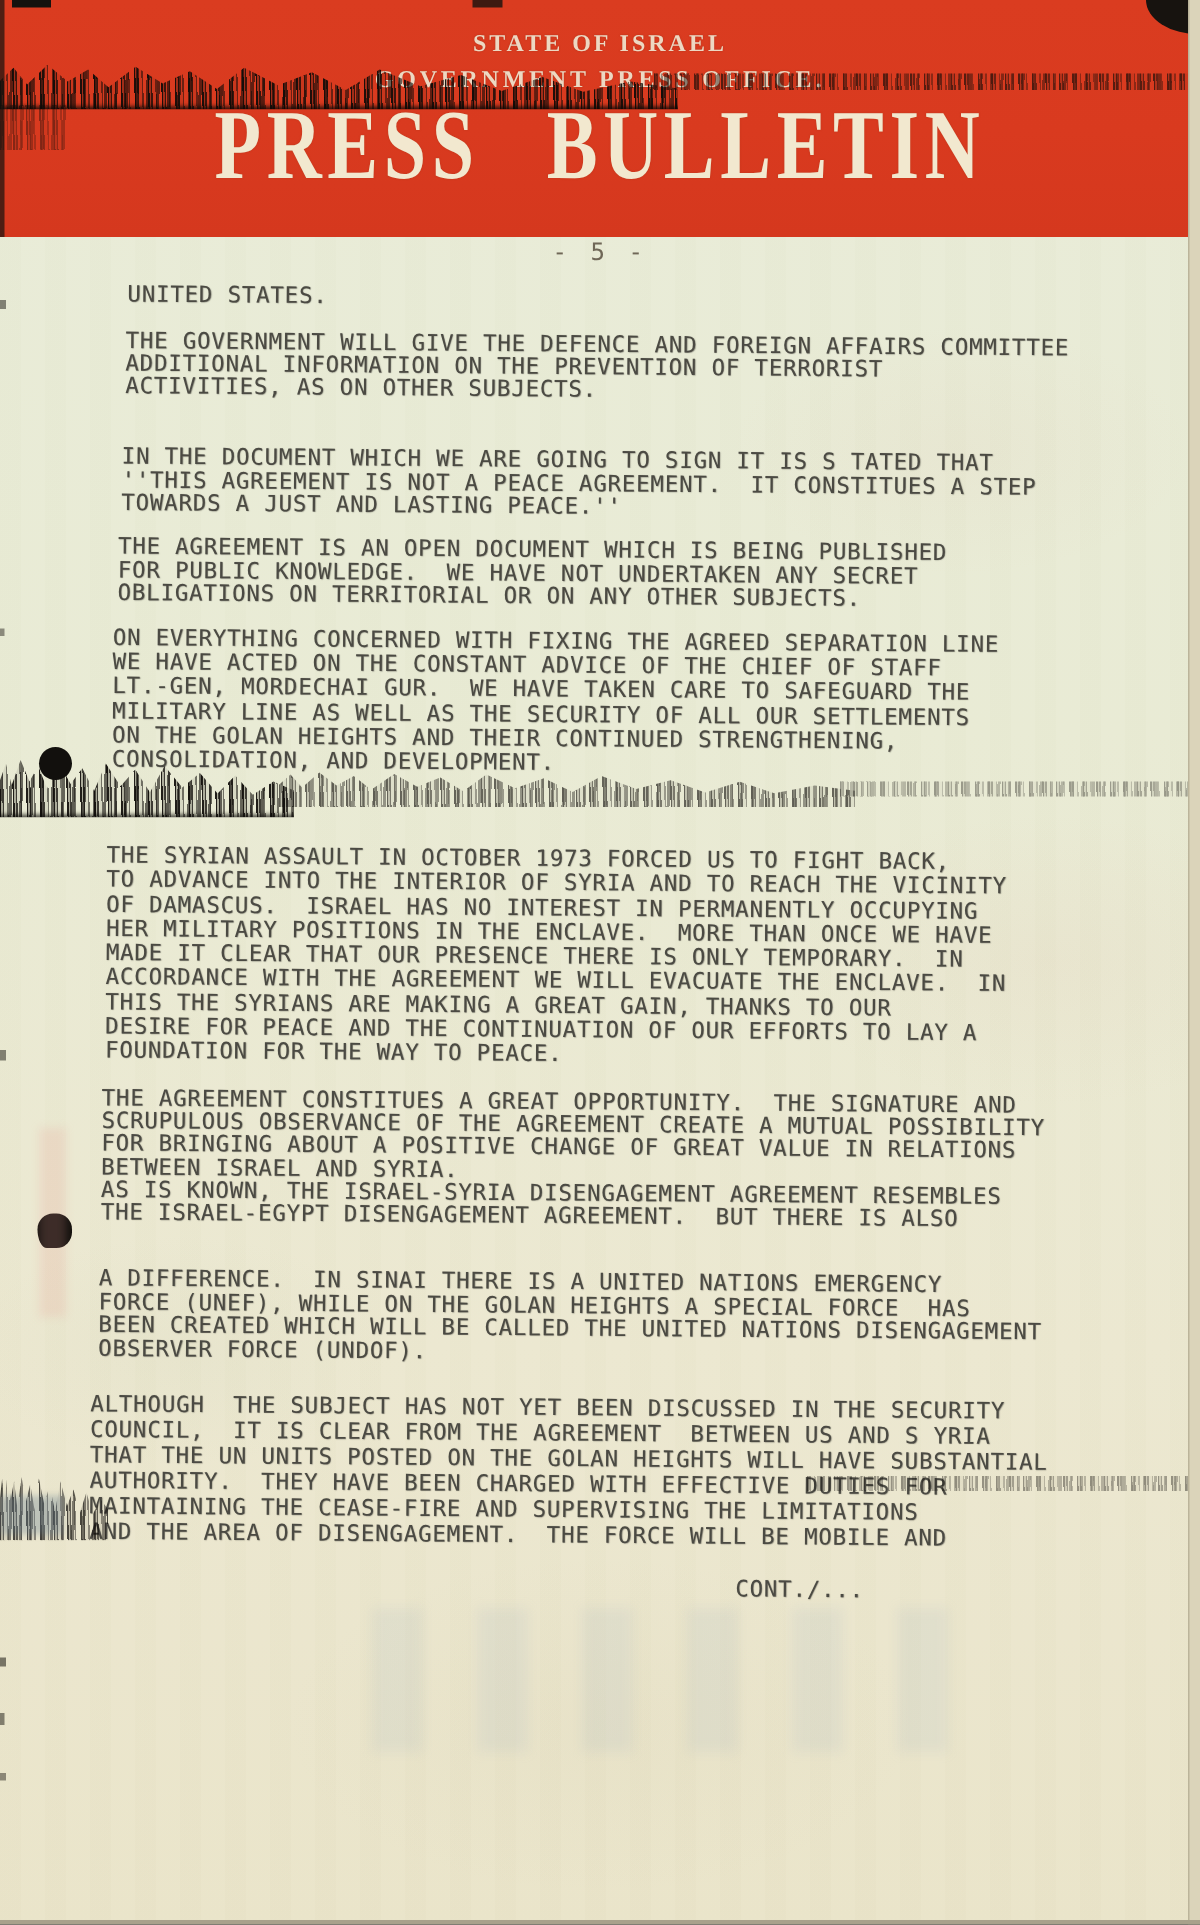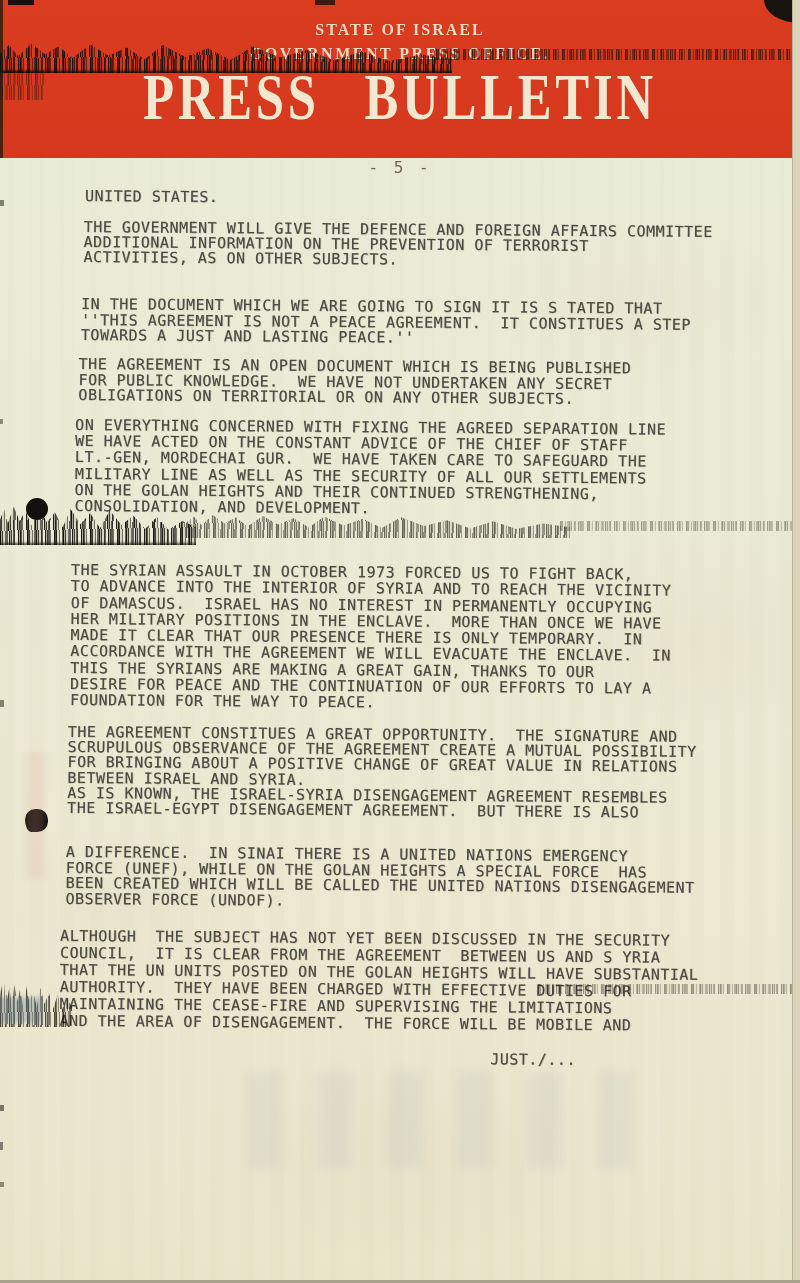--- a/index.html
+++ b/index.html
@@ -134,21 +134,21 @@
     <div class="para" style="left:71px;top:845px;line-height:15.5px;">A DIFFERENCE.  IN SINAI THERE IS A UNITED NATIONS EMERGENCY
 FORCE (UNEF), WHILE ON THE GOLAN HEIGHTS A SPECIAL FORCE  HAS
 BEEN CREATED WHICH WILL BE CALLED THE UNITED NATIONS DISENGAGEMENT
 OBSERVER FORCE (UNDOF).</div>
     <div class="para" style="left:66px;top:928px;line-height:17px;">ALTHOUGH  THE SUBJECT HAS NOT YET BEEN DISCUSSED IN THE SECURITY
 COUNCIL,  IT IS CLEAR FROM THE AGREEMENT  BETWEEN US AND S YRIA
 THAT THE UN UNITS POSTED ON THE GOLAN HEIGHTS WILL HAVE SUBSTANTIAL
 AUTHORITY.  THEY HAVE BEEN CHARGED WITH EFFECTIVE DUTIES FOR
 MAINTAINING THE CEASE-FIRE AND SUPERVISING THE LIMITATIONS
 AND THE AREA OF DISENGAGEMENT.  THE FORCE WILL BE MOBILE AND</div>
-    <div class="para" style="left:497px;top:1048px;line-height:16px;">JUST./...</div>
+    <div class="para" style="left:497px;top:1048px;line-height:16px;">CONT./...</div>
   </div>
 
   <div class="grass jag smudge-mid-a"></div>
   <div class="grass jag smudge-mid-b"></div>
   <div class="grass smudge-mid-c"></div>
 
   <div class="dot" style="left:26px;top:498px;width:22px;height:22px;"></div>
   <div class="dot" style="left:25px;top:809px;width:23px;height:23px;border-bottom-left-radius:30% 60%;"></div>
   <div class="pink-strip"></div>
 

